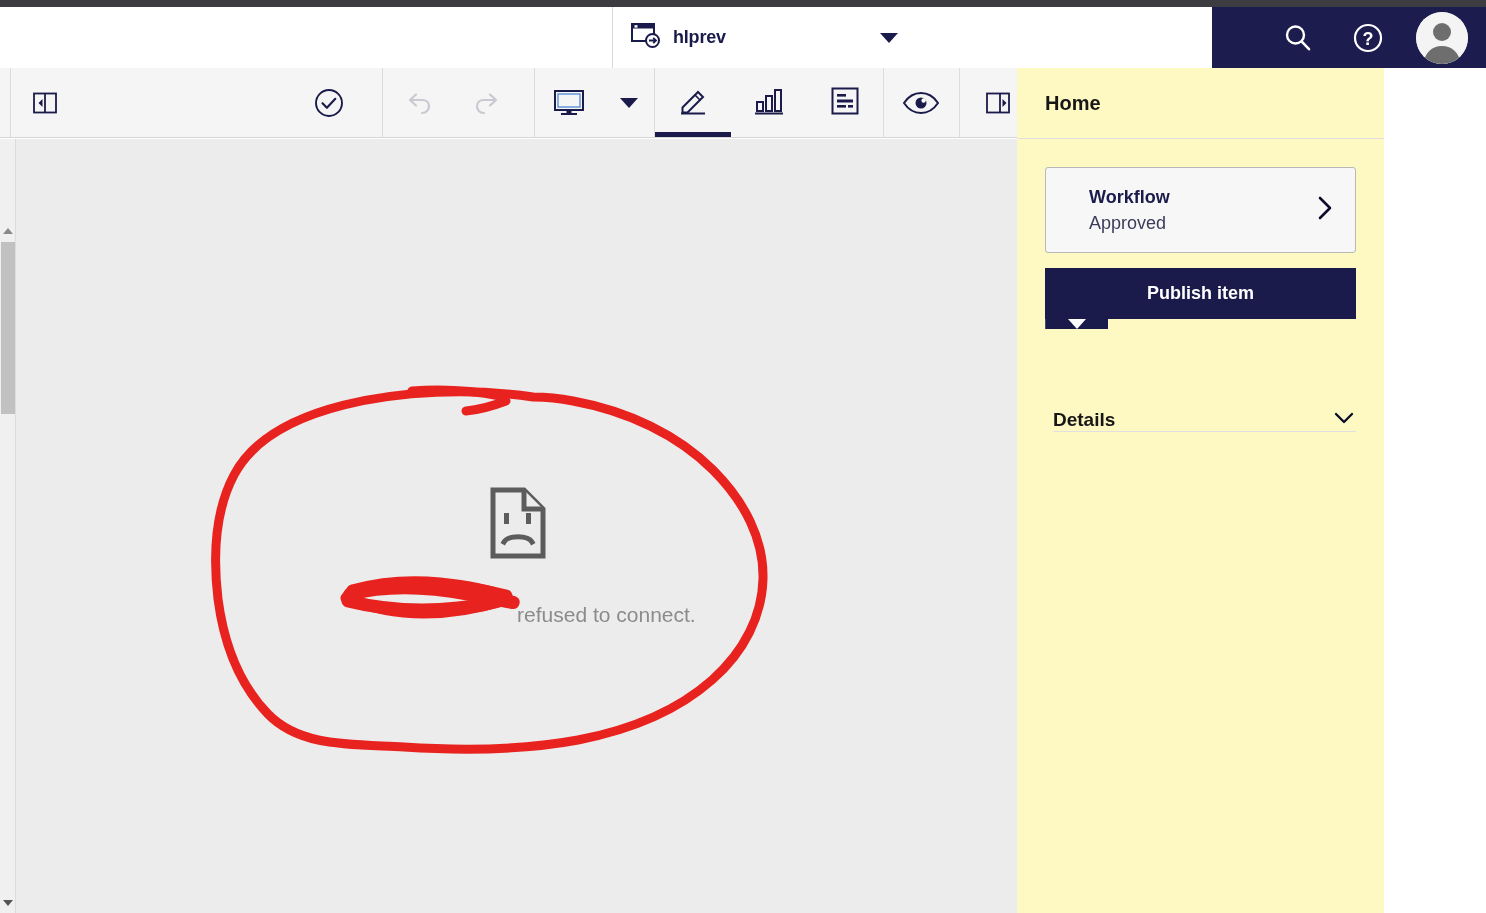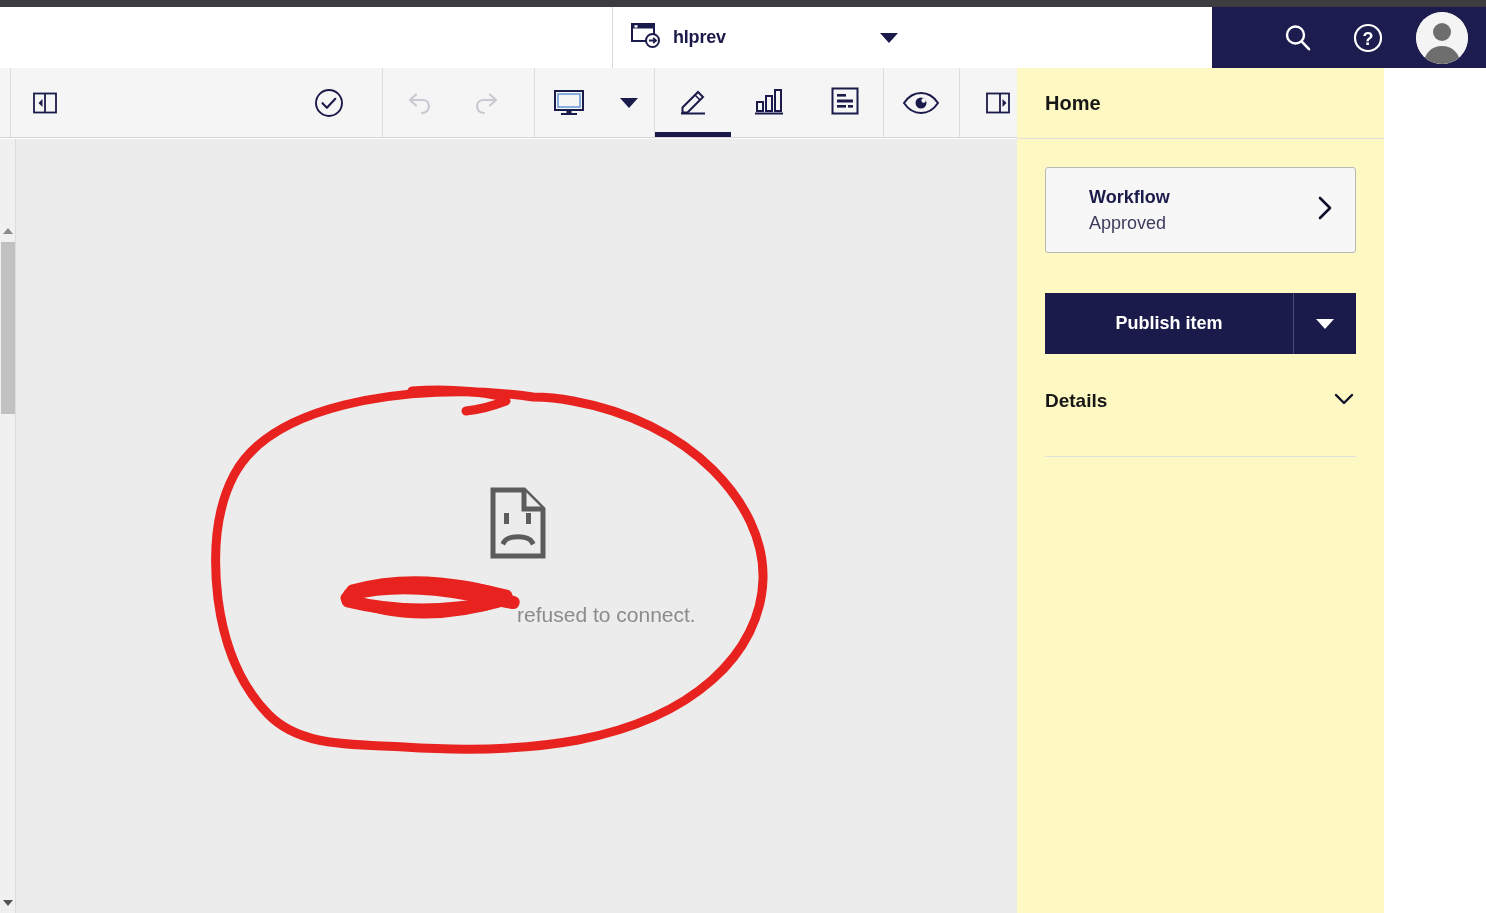--- a/index.html
+++ b/index.html
@@ -148,44 +148,45 @@
   .panel-body { padding: 28px 28px 0 28px; }
   .wf-card {
     border: 1px solid #b8b8b8; border-radius: 3px; background: #f7f7f7;
     height: 86px; padding: 0 20px 0 43px;
     display: flex; align-items: center; justify-content: space-between;
     cursor: pointer;
   }
   .wf-title { font-size: 18px; font-weight: bold; color: #1b1b4b; line-height: 1.45; }
   .wf-status { font-size: 18px; color: #3b3b5c; line-height: 1.45; }
   .publish-row {
-    margin-top: 40px; display: flex; height: 61px;
+    margin-top: 15px; display: flex; height: 61px; flex-direction: column;
   }
   .publish-btn {
     flex: 1; background: #1b1b4b; color: #ffffff;
     display: flex; align-items: center; justify-content: center;
     font-size: 18px; font-weight: bold; cursor: pointer;
     border: none;
   }
   .publish-split {
     width: 63px; background: #1b1b4b;
     border-left: 1px solid #4a4a72;
     display: flex; align-items: center; justify-content: center; cursor: pointer;
   }
   .caret-dn-w {
     width: 0; height: 0;
     border-left: 9px solid transparent;
     border-right: 9px solid transparent;
     border-top: 10px solid #ffffff;
   }
   .details-row {
     margin-top: 36px; height: 67px;
-    display: flex; align-items: flex-start; justify-content: space-between;
+    display: flex; align-items: flex-end; justify-content: space-between;
     border-bottom: 1px solid #e0e0e0;
     cursor: pointer;
+    margin-left: 8px;
   }
   .details-label { font-size: 19px; font-weight: bold; color: #171717; }
 </style>
 </head>
 <body>
 
 <div id="app">
 
   <div class="top-strip"></div>
 

